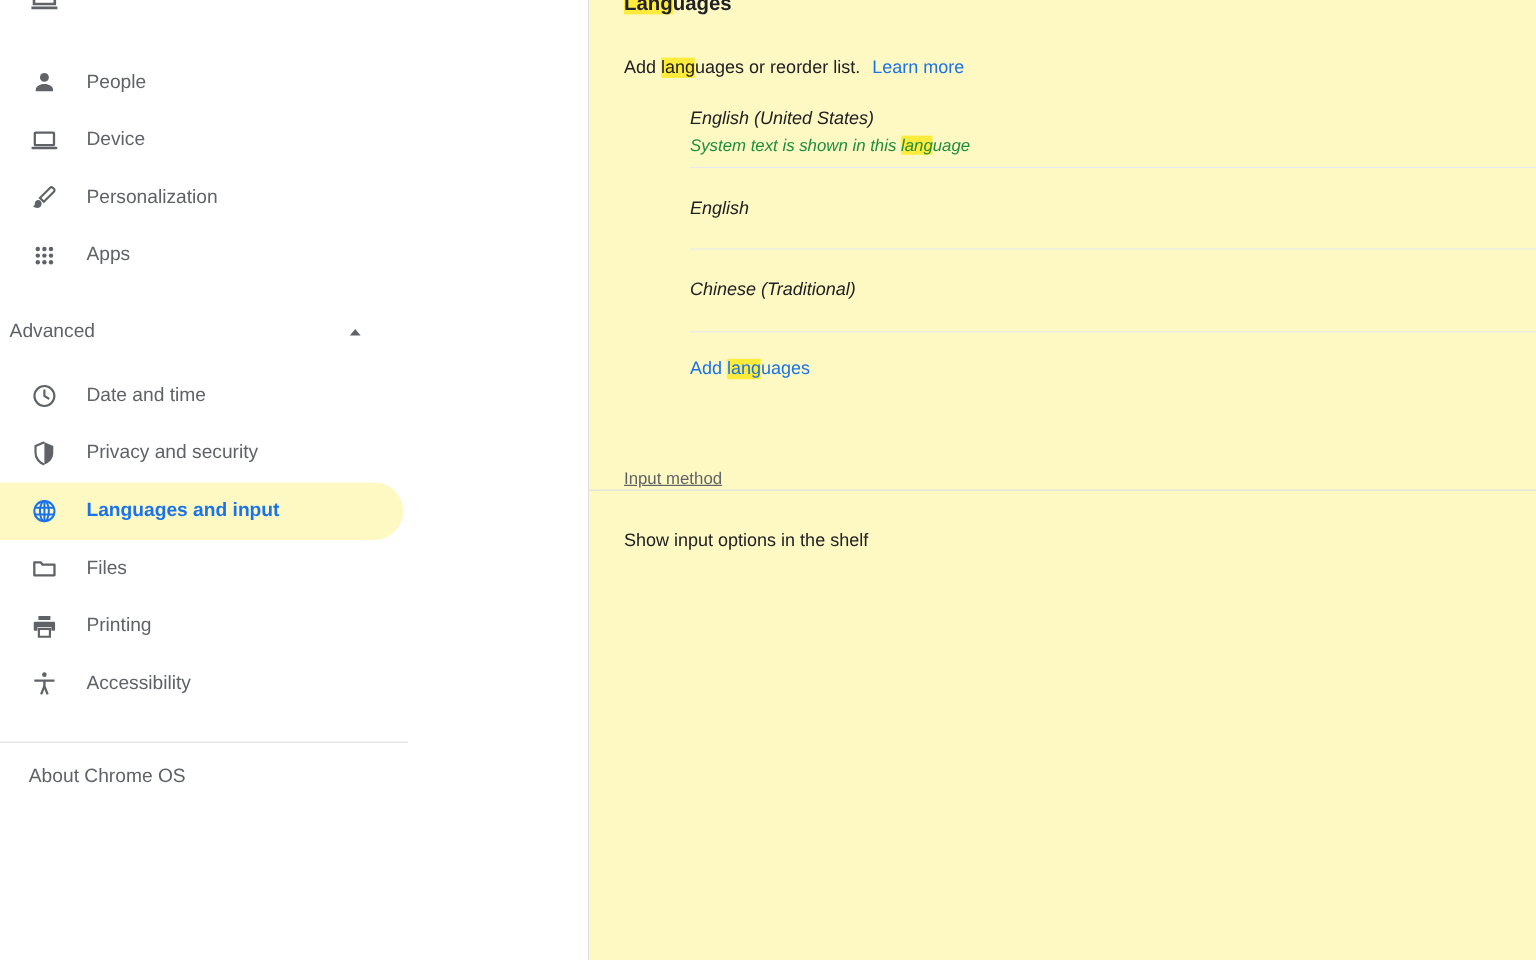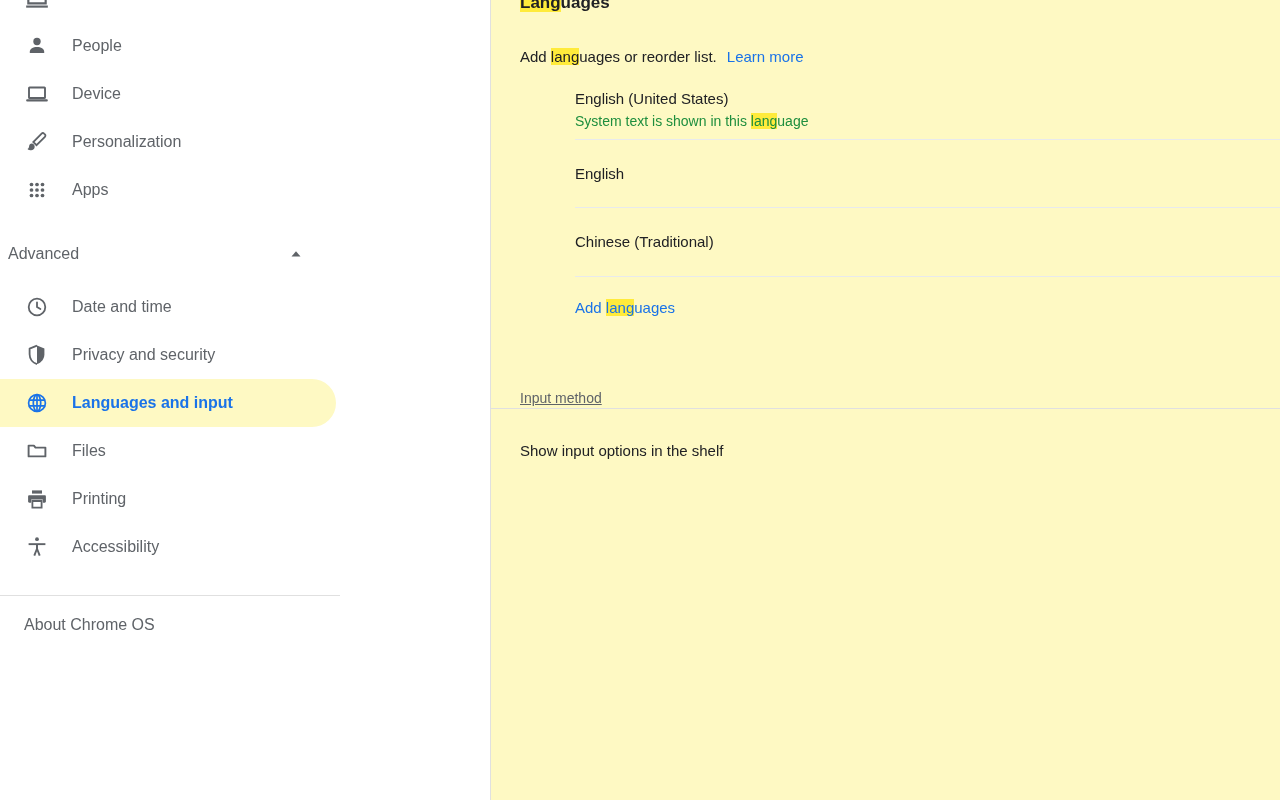--- a/index.html
+++ b/index.html
@@ -162,20 +162,21 @@
   }
 
   .list-row {
     position: relative;
     padding-left: 84px;
     padding-right: 20px;
     cursor: pointer;
     display: flex;
     flex-direction: column;
     justify-content: center;
+    font-style: italic;
   }
   .list-row .row-title {
     font-size: 15px;
     line-height: 20px;
     color: #202124;
   }
   .list-row.bold .row-title { font-weight: bold; }
   .list-row .row-sub {
     font-size: 14px;
     line-height: 19px;
@@ -226,21 +227,21 @@
 
   <nav id="sidebar">
 
     <div id="partial-top-icon">
       <svg viewBox="0 0 24 24" width="26" height="26" fill="currentColor">
         <path d="M4 6h16v10H4z" fill="none" stroke="currentColor" stroke-width="2"></path>
         <path d="M2 18h20v2H2z"></path>
       </svg>
     </div>
 
-    <div id="primary-nav" style="padding-top:22px;">
+    <div id="primary-nav" style="padding-top:22px;margin-top:23px;">
 
       <div class="nav-item">
         <span class="nav-icon">
           <svg viewBox="0 0 24 24" width="24" height="24" fill="currentColor">
             <circle cx="12" cy="7.5" r="3.7"></circle>
             <path d="M12 13c-4 0-7.2 2.1-7.2 4.7V19h14.4v-1.3C19.2 15.1 16 13 12 13z"></path>
           </svg>
         </span>
         <span class="nav-label">People</span>
       </div>

